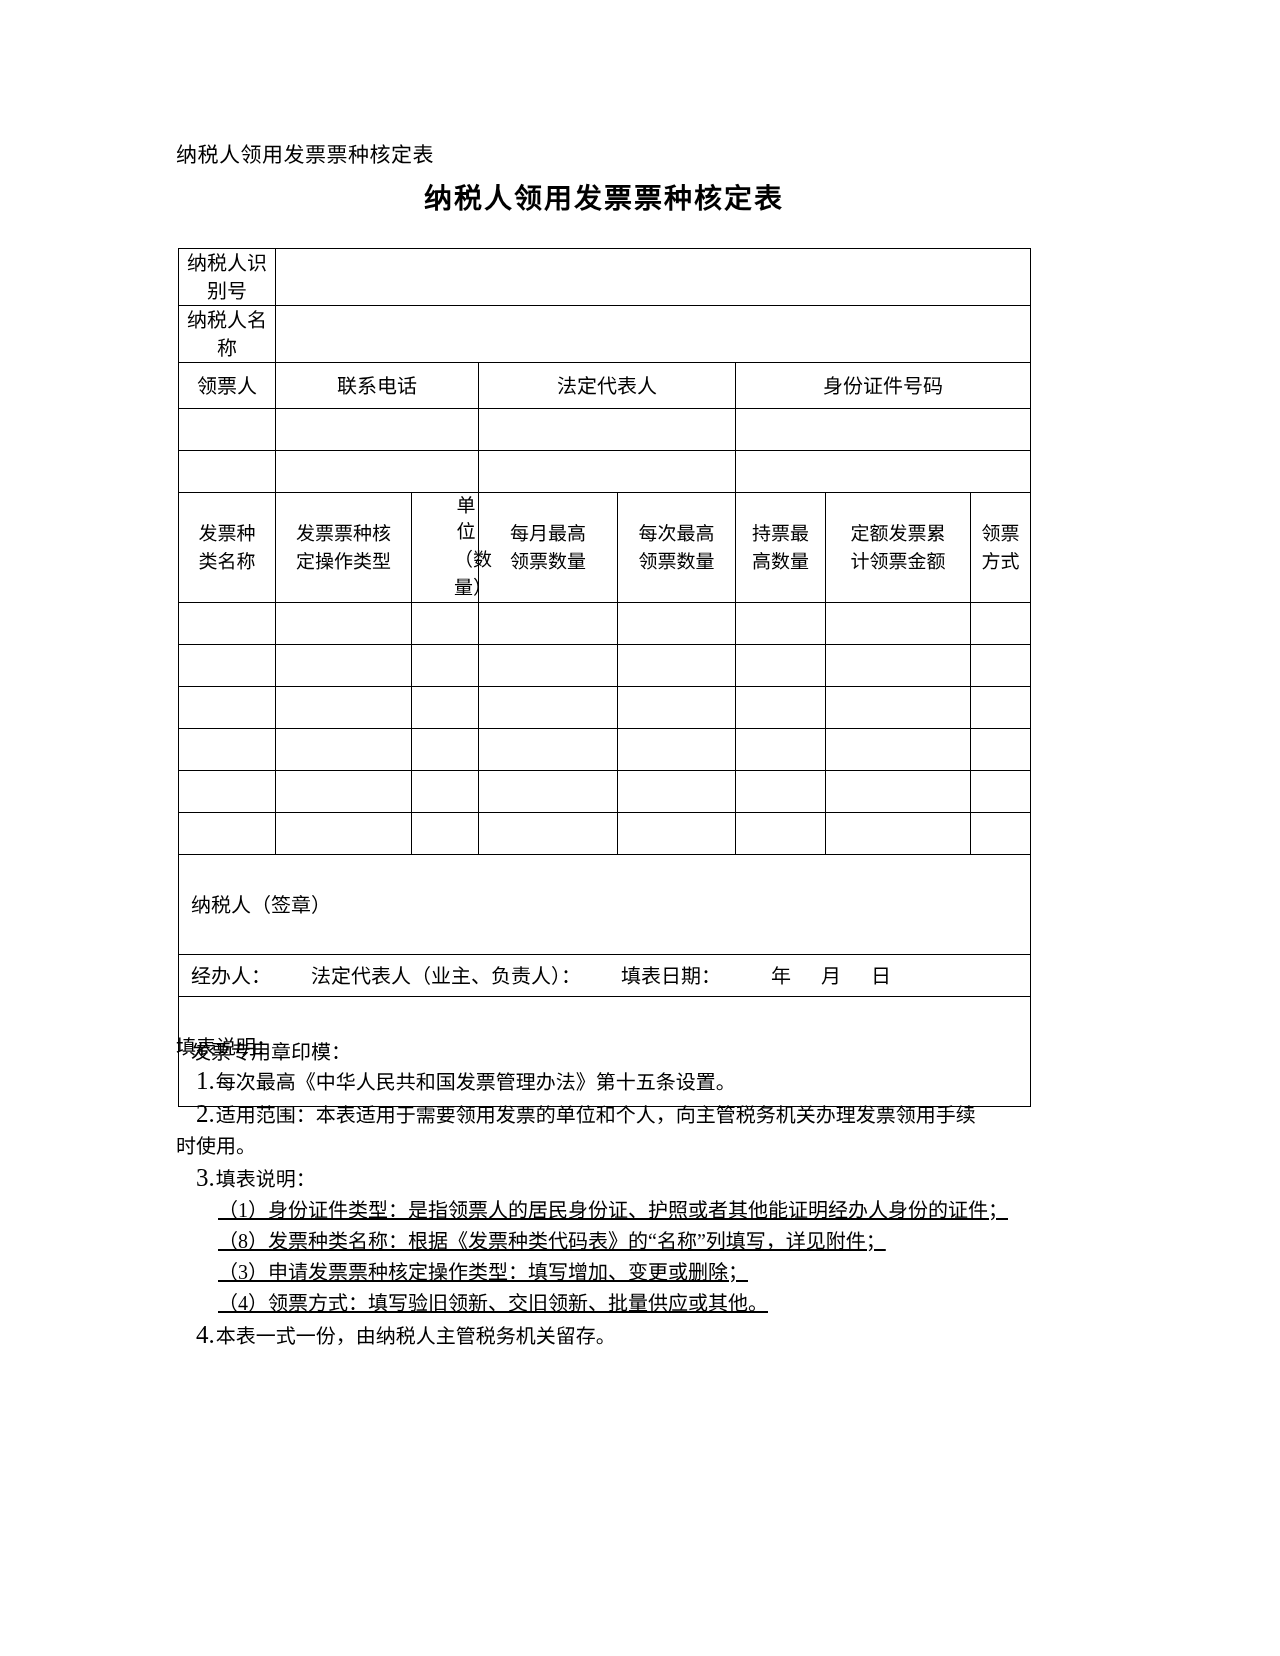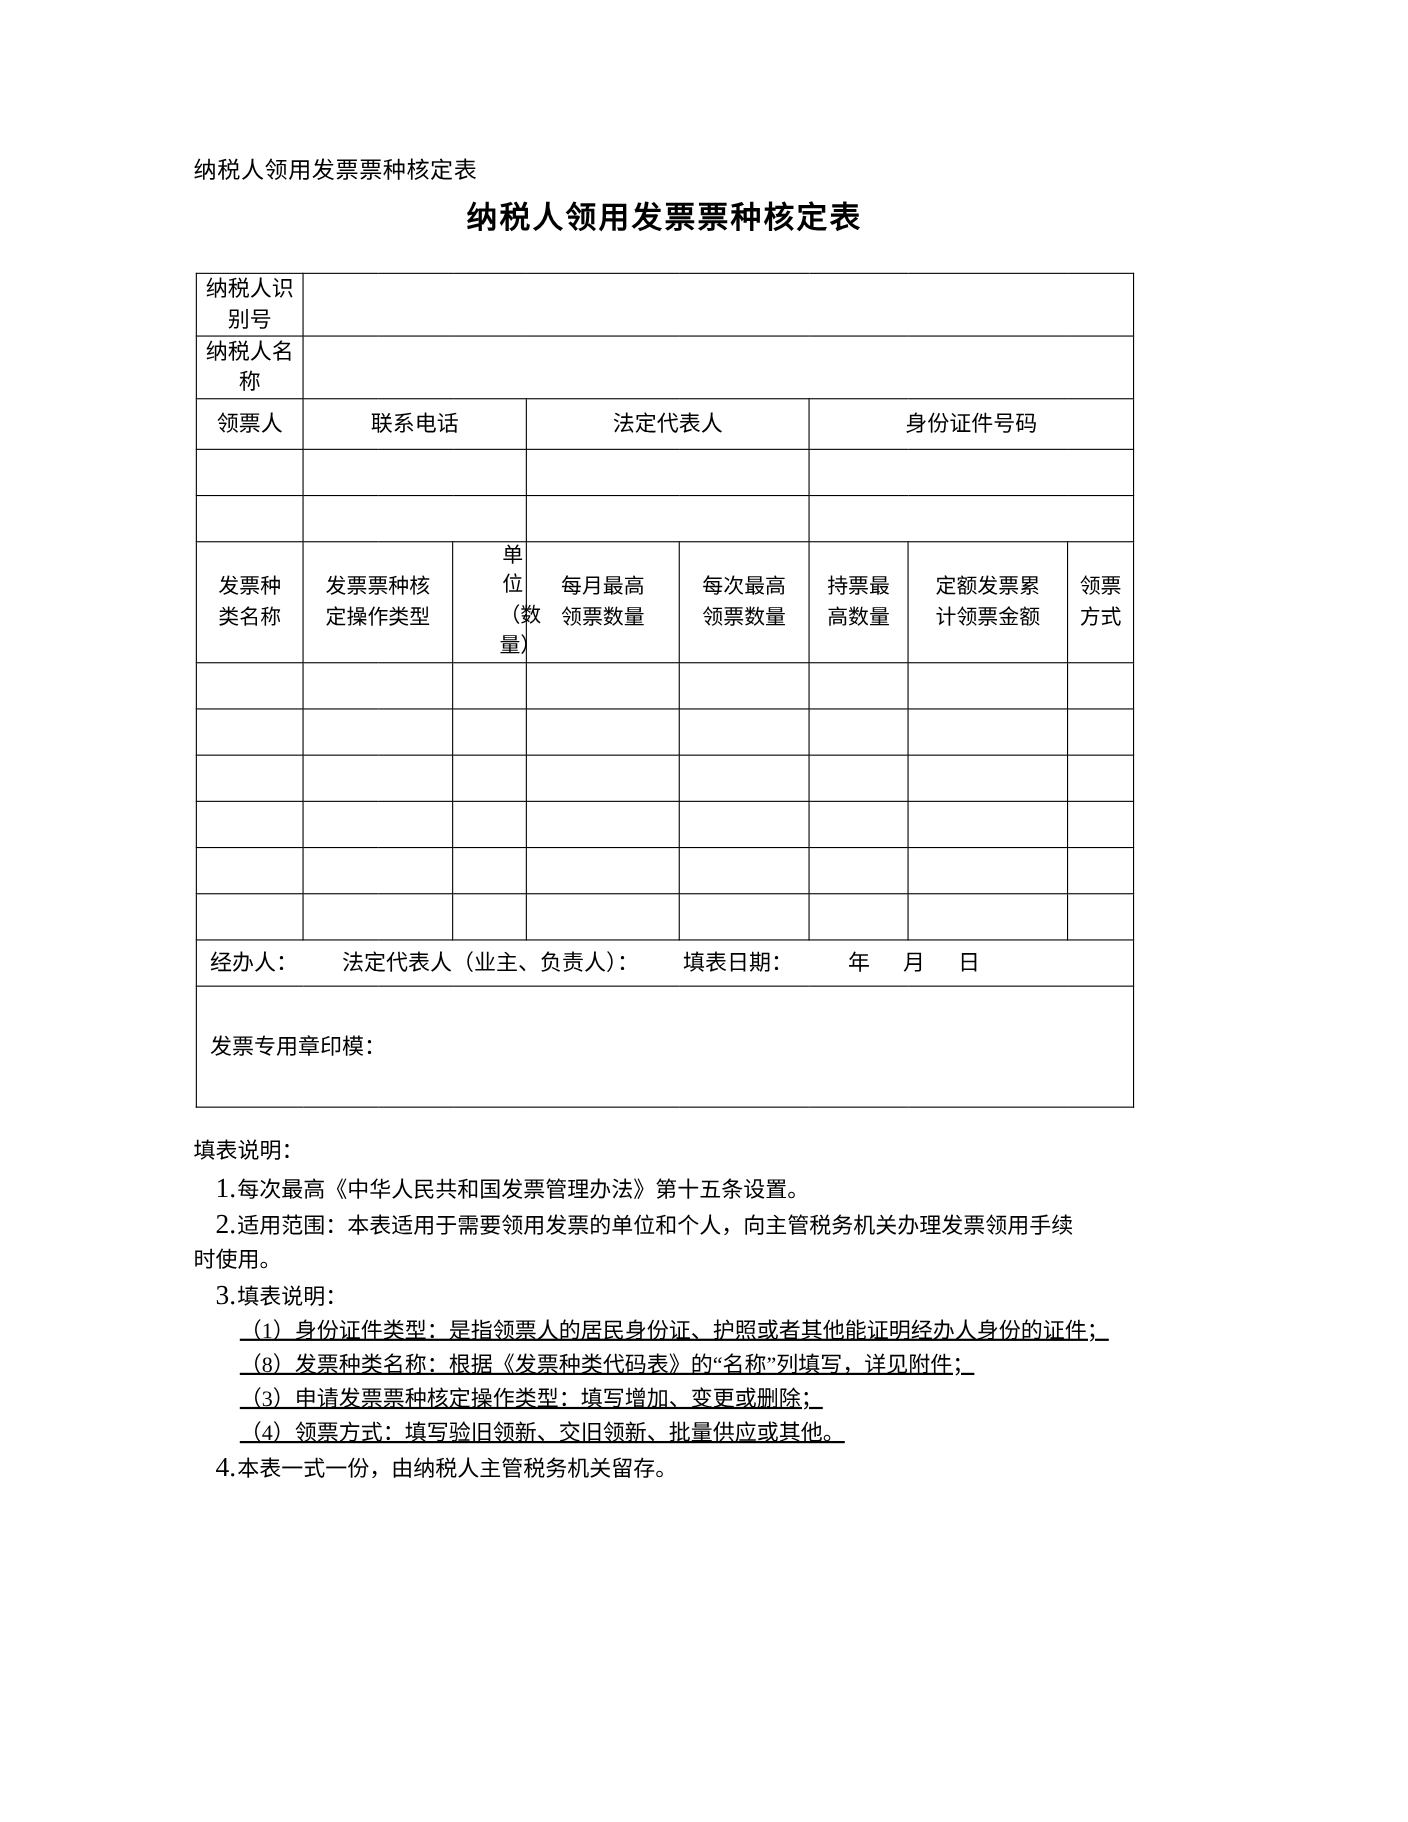--- a/index.html
+++ b/index.html
@@ -282,20 +282,23 @@
         <td></td>
         <td colspan="2"></td>
         <td></td>
         <td></td>
         <td></td>
         <td></td>
         <td></td>
         <td></td>
       </tr>
 
+      <tr class="r-sign">
+        <td colspan="9" class="left sign-cell">纳税人（签章）</td>
+      </tr>
 
       <tr class="r-agent">
         <td colspan="9" class="left">
           <span>经办人：</span>
           <span class="agent-line" style="display:inline">&nbsp;&nbsp;&nbsp;&nbsp;&nbsp;&nbsp;</span>
           <span>法定代表人（业主、负责人）：</span>
           <span class="agent-line" style="display:inline">&nbsp;&nbsp;&nbsp;&nbsp;&nbsp;&nbsp;</span>
           <span>填表日期：</span>
           <span class="agent-line" style="display:inline">&nbsp;&nbsp;&nbsp;&nbsp;&nbsp;&nbsp;&nbsp;&nbsp;</span>
           <span>年</span>

